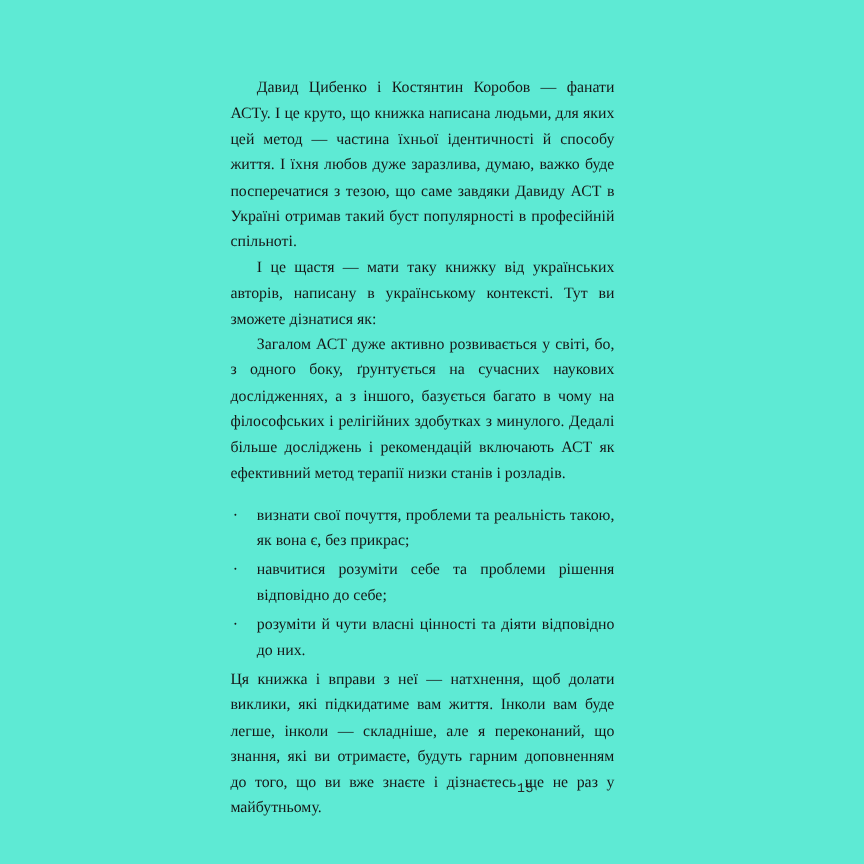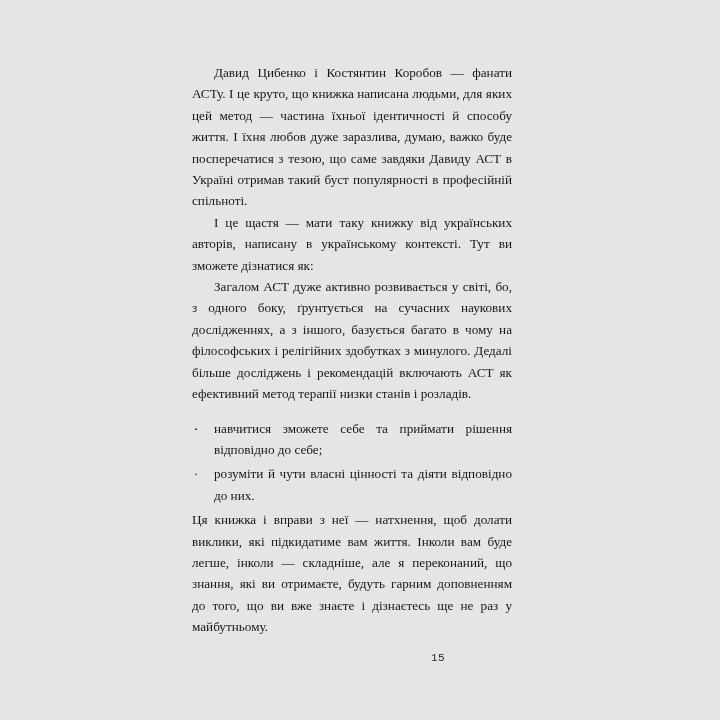--- a/index.html
+++ b/index.html
@@ -4,21 +4,21 @@
 <style>
   html, body {
     margin: 0;
     padding: 0;
     background: #ffffff;
   }
   .page {
     position: relative;
     width: 720px;
     height: 720px;
-    background: #e5e5e5;
+    background: #5eead4;
     overflow: hidden;
     font-family: "Liberation Serif", "DejaVu Serif", serif;
     color: #1b1b1b;
   }
   .text-column {
     position: absolute;
     left: 192px;
     top: 62px;
     width: 320px;
   }
@@ -82,24 +82,25 @@
 <div class="page">
   <div class="text-column">
 
     <p class="para">Давид Цибенко і Костянтин Коробов — фанати АСТу. І це круто, що книжка написана людьми, для яких цей метод — частина їхньої ідентичності й способу життя. І їхня любов дуже заразлива, думаю, важко буде посперечатися з тезою, що саме завдяки Давиду АСТ в Україні отримав такий буст популярності в професійній спільноті.</p>
     <p class="para">І це щастя — мати таку книжку від українських авторів, написану в українському контексті. Тут ви зможете дізнатися як:</p>
     <p class="para">Загалом АСТ дуже активно розвивається у світі, бо, з одного боку, ґрунтується на сучасних наукових дослідженнях, а з іншого, базується багато в чому на філософських і релігійних здобутках з минулого. Дедалі більше досліджень і рекомендацій включають АСТ як ефективний метод терапії низки станів і розладів.</p>
 
     <ul class="bullet-list">
       <li>
         <span class="dash">·</span>
+        <span>визнати свої почуття, проблеми та реальність такою, як вона є, без прикрас;</span>
       </li>
       <li>
         <span class="dash">·</span>
-        <span>навчитися зможете себе та приймати рішення відповідно до себе;</span>
+        <span>навчитися розуміти себе та проблеми рішення відповідно до себе;</span>
       </li>
       <li>
         <span class="dash">·</span>
         <span>розуміти й чути власні цінності та діяти відповідно до них.</span>
       </li>
     </ul>
 
     <p class="para no-indent gap-before">Ця книжка і вправи з неї — натхнення, щоб долати виклики, які підкидатиме вам життя. Інколи вам буде легше, інколи — складніше, але я переконаний, що знання, які ви отримаєте, будуть гарним доповненням до того, що ви вже знаєте і дізнаєтесь ще не раз у майбутньому.</p>
   </div>
 

